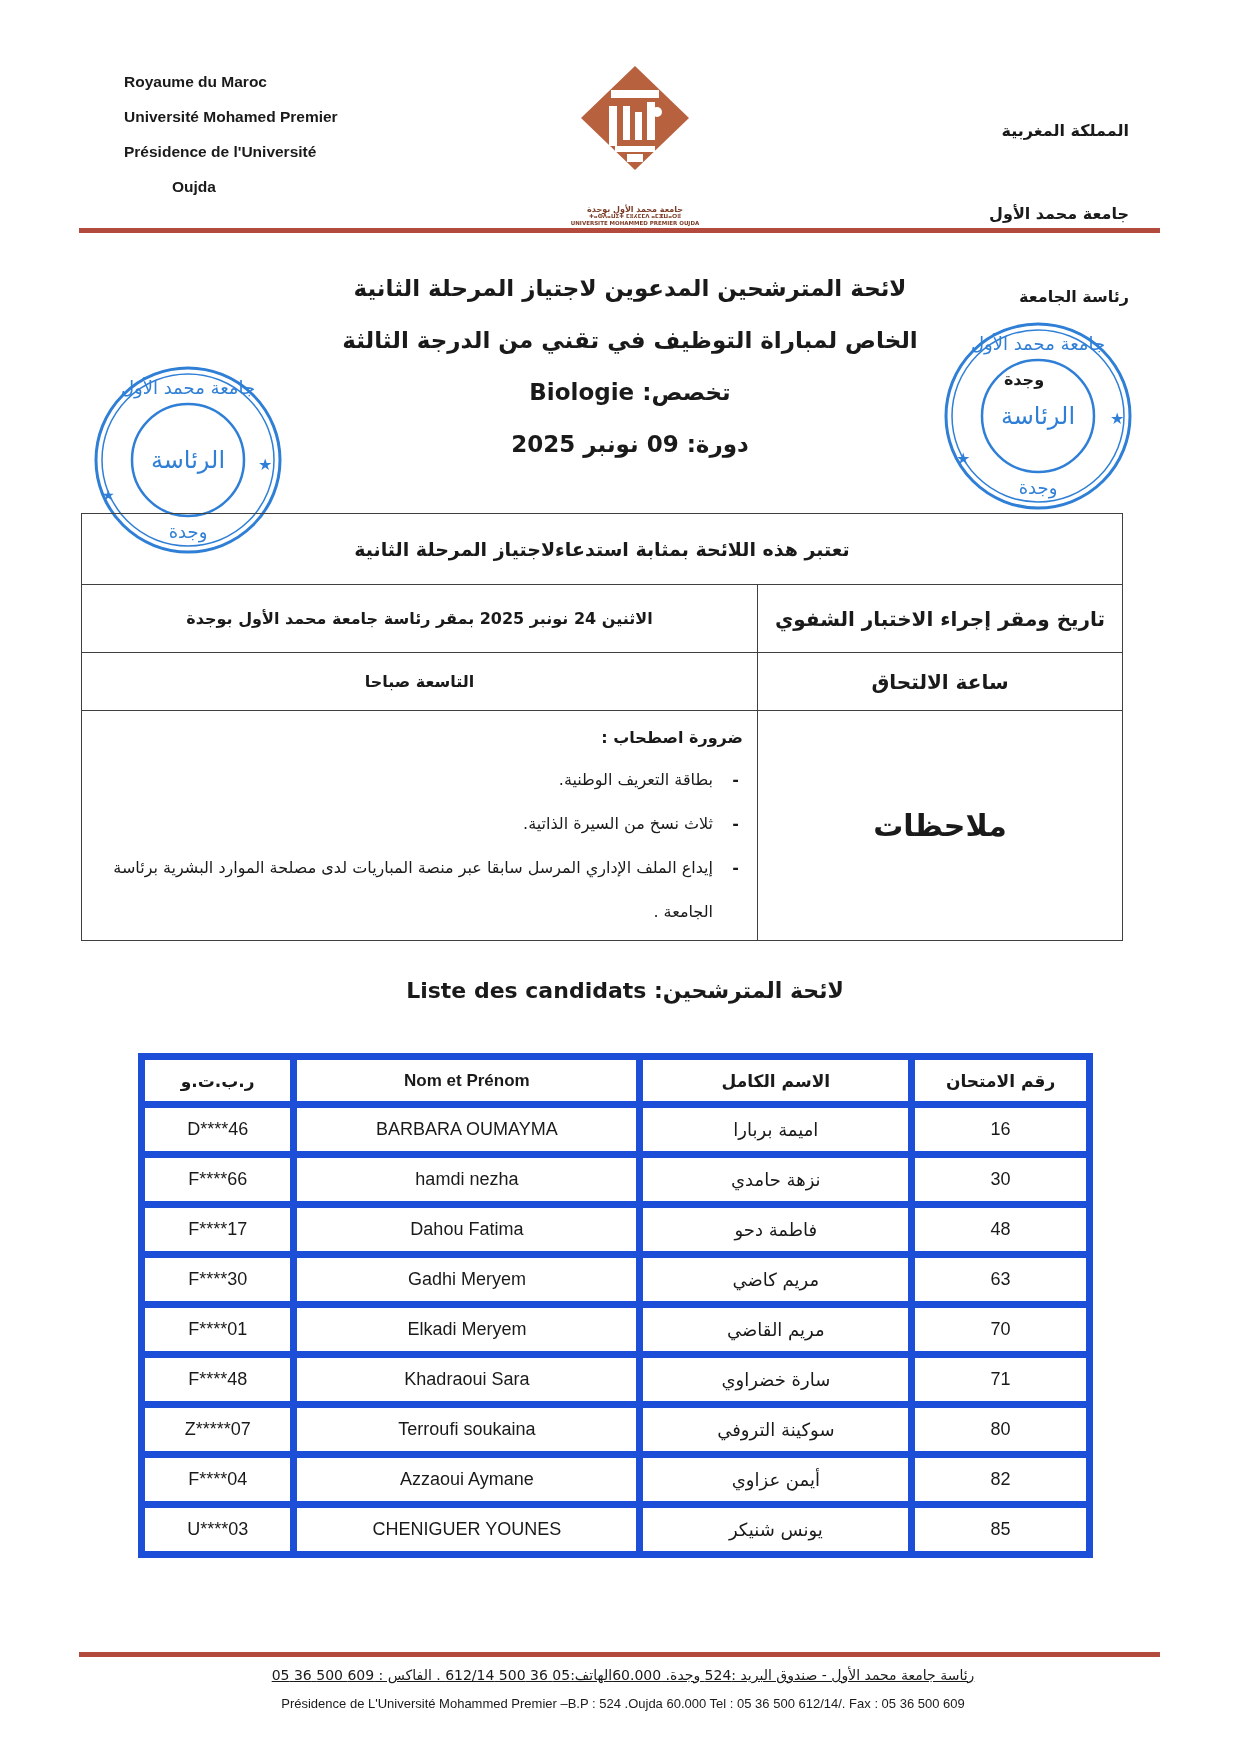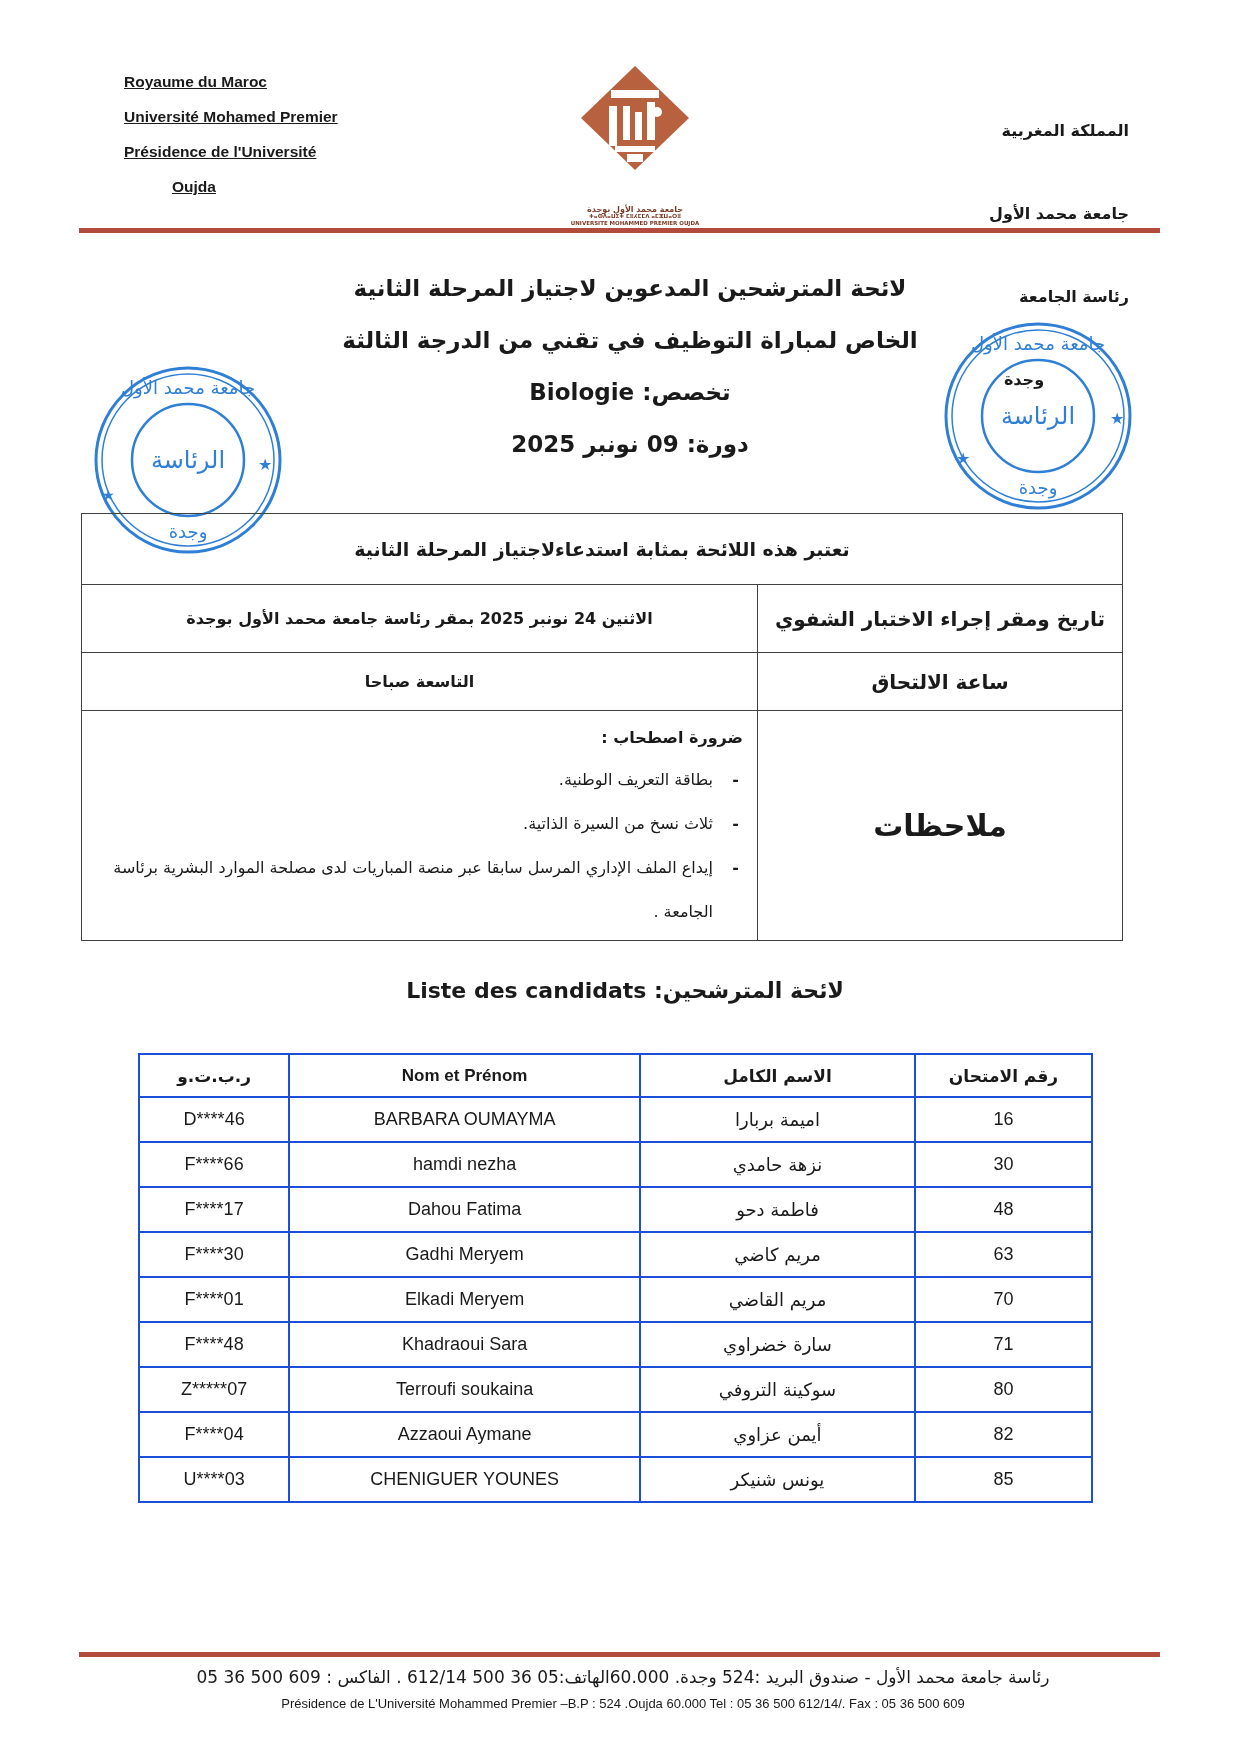--- a/index.html
+++ b/index.html
@@ -2,21 +2,21 @@
 <html><head>
 <meta charset="utf-8">
 <style>
   html, body { margin: 0; padding: 0; background: #ffffff; }
   body { width: 1246px; height: 1761px; position: relative; overflow: hidden;
          font-family: "DejaVu Sans", sans-serif; color: #1a1a1a; }
   .abs { position: absolute; }
 
   
   .hdr-fr { left: 124px; top: 70px; width: 280px; font-family: "Liberation Sans", sans-serif; font-weight: bold; font-size: 15.5px; }
-  .hdr-fr div { height: 35px; line-height: 24px; text-decoration: underline; }
+  .hdr-fr div { height: 35px; line-height: 24px; }
   .hdr-fr .indent { padding-left: 48px; }
   .hdr-ar { right: 117px; top: 70px; width: 260px; text-align: right; direction: rtl; font-weight: bold; font-size: 16px; }
   .hdr-ar div { height: 35px; line-height: 26px; margin-top: 48px; }
   .hdr-ar .center { text-align: center; padding-left: 50px; }
 
   .logo { left: 565px; top: 62px; width: 140px; height: 130px; }
   .logo-caption { left: 560px; top: 170px; width: 150px; text-align: center; font-size: 5.5px; font-weight: bold; color: #7a3b26; line-height: 7px; }
 
   .rule { left: 79px; width: 1081px; height: 5px; background: #b24a3e; }
 
@@ -39,31 +39,31 @@
   .info .big { font-size: 30px; }
   .notes { text-align: right; font-size: 16px; padding-right: 10px; }
   .notes .hd { font-weight: bold; height: 40px; line-height: 40px; }
   .notes .it { height: 44px; line-height: 44px; padding-right: 30px; position: relative; }
   .notes .it::before { content: "-"; position: absolute; right: 4px; font-weight: bold; }
   .notes .it.wrap { height: auto; line-height: 44px; }
 
   
   .list-title { left: 300px; top: 978px; width: 650px; text-align: center; font-weight: bold; font-size: 22px; direction: rtl; }
   .cand { left: 138px; top: 1053px; width: 955px; border-collapse: collapse; }
-  .cand th, .cand td { border: 2px solid #1d4ed8; height: 43px; text-align: center; font-size: 18px; font-family: "Liberation Sans", sans-serif; font-weight: normal; padding: 0; }
+  .cand th, .cand td { border: 7px solid #1d4ed8; height: 43px; text-align: center; font-size: 18px; font-family: "Liberation Sans", sans-serif; font-weight: normal; padding: 0; }
   .cand th { height: 41px; font-size: 17px; }
   .cand .c-cin { width: 149px; }
   .cand .c-fr { width: 351px; }
   .cand .c-ar { width: 275px; direction: rtl; font-family: "DejaVu Sans", sans-serif; }
   .cand .c-num { width: 176px; }
   .cand th.ar { font-family: "DejaVu Sans", sans-serif; font-weight: bold; direction: rtl; }
 
   
   .foot { left: 150px; width: 946px; text-align: center; font-size: 13px; font-family: "Liberation Sans", sans-serif; }
-  .foot.ar { direction: rtl; font-family: "DejaVu Sans", sans-serif; font-size: 17px; }
+  .foot.ar { direction: rtl; font-family: "DejaVu Sans", sans-serif; font-size: 14px; text-decoration: underline; }
 </style>
 </head>
 <body>
 
 <div class="abs hdr-fr">
   <div>Royaume du Maroc</div>
   <div>Université Mohamed Premier</div>
   <div>Présidence de l'Université</div>
   <div class="indent">Oujda</div>
 </div>

